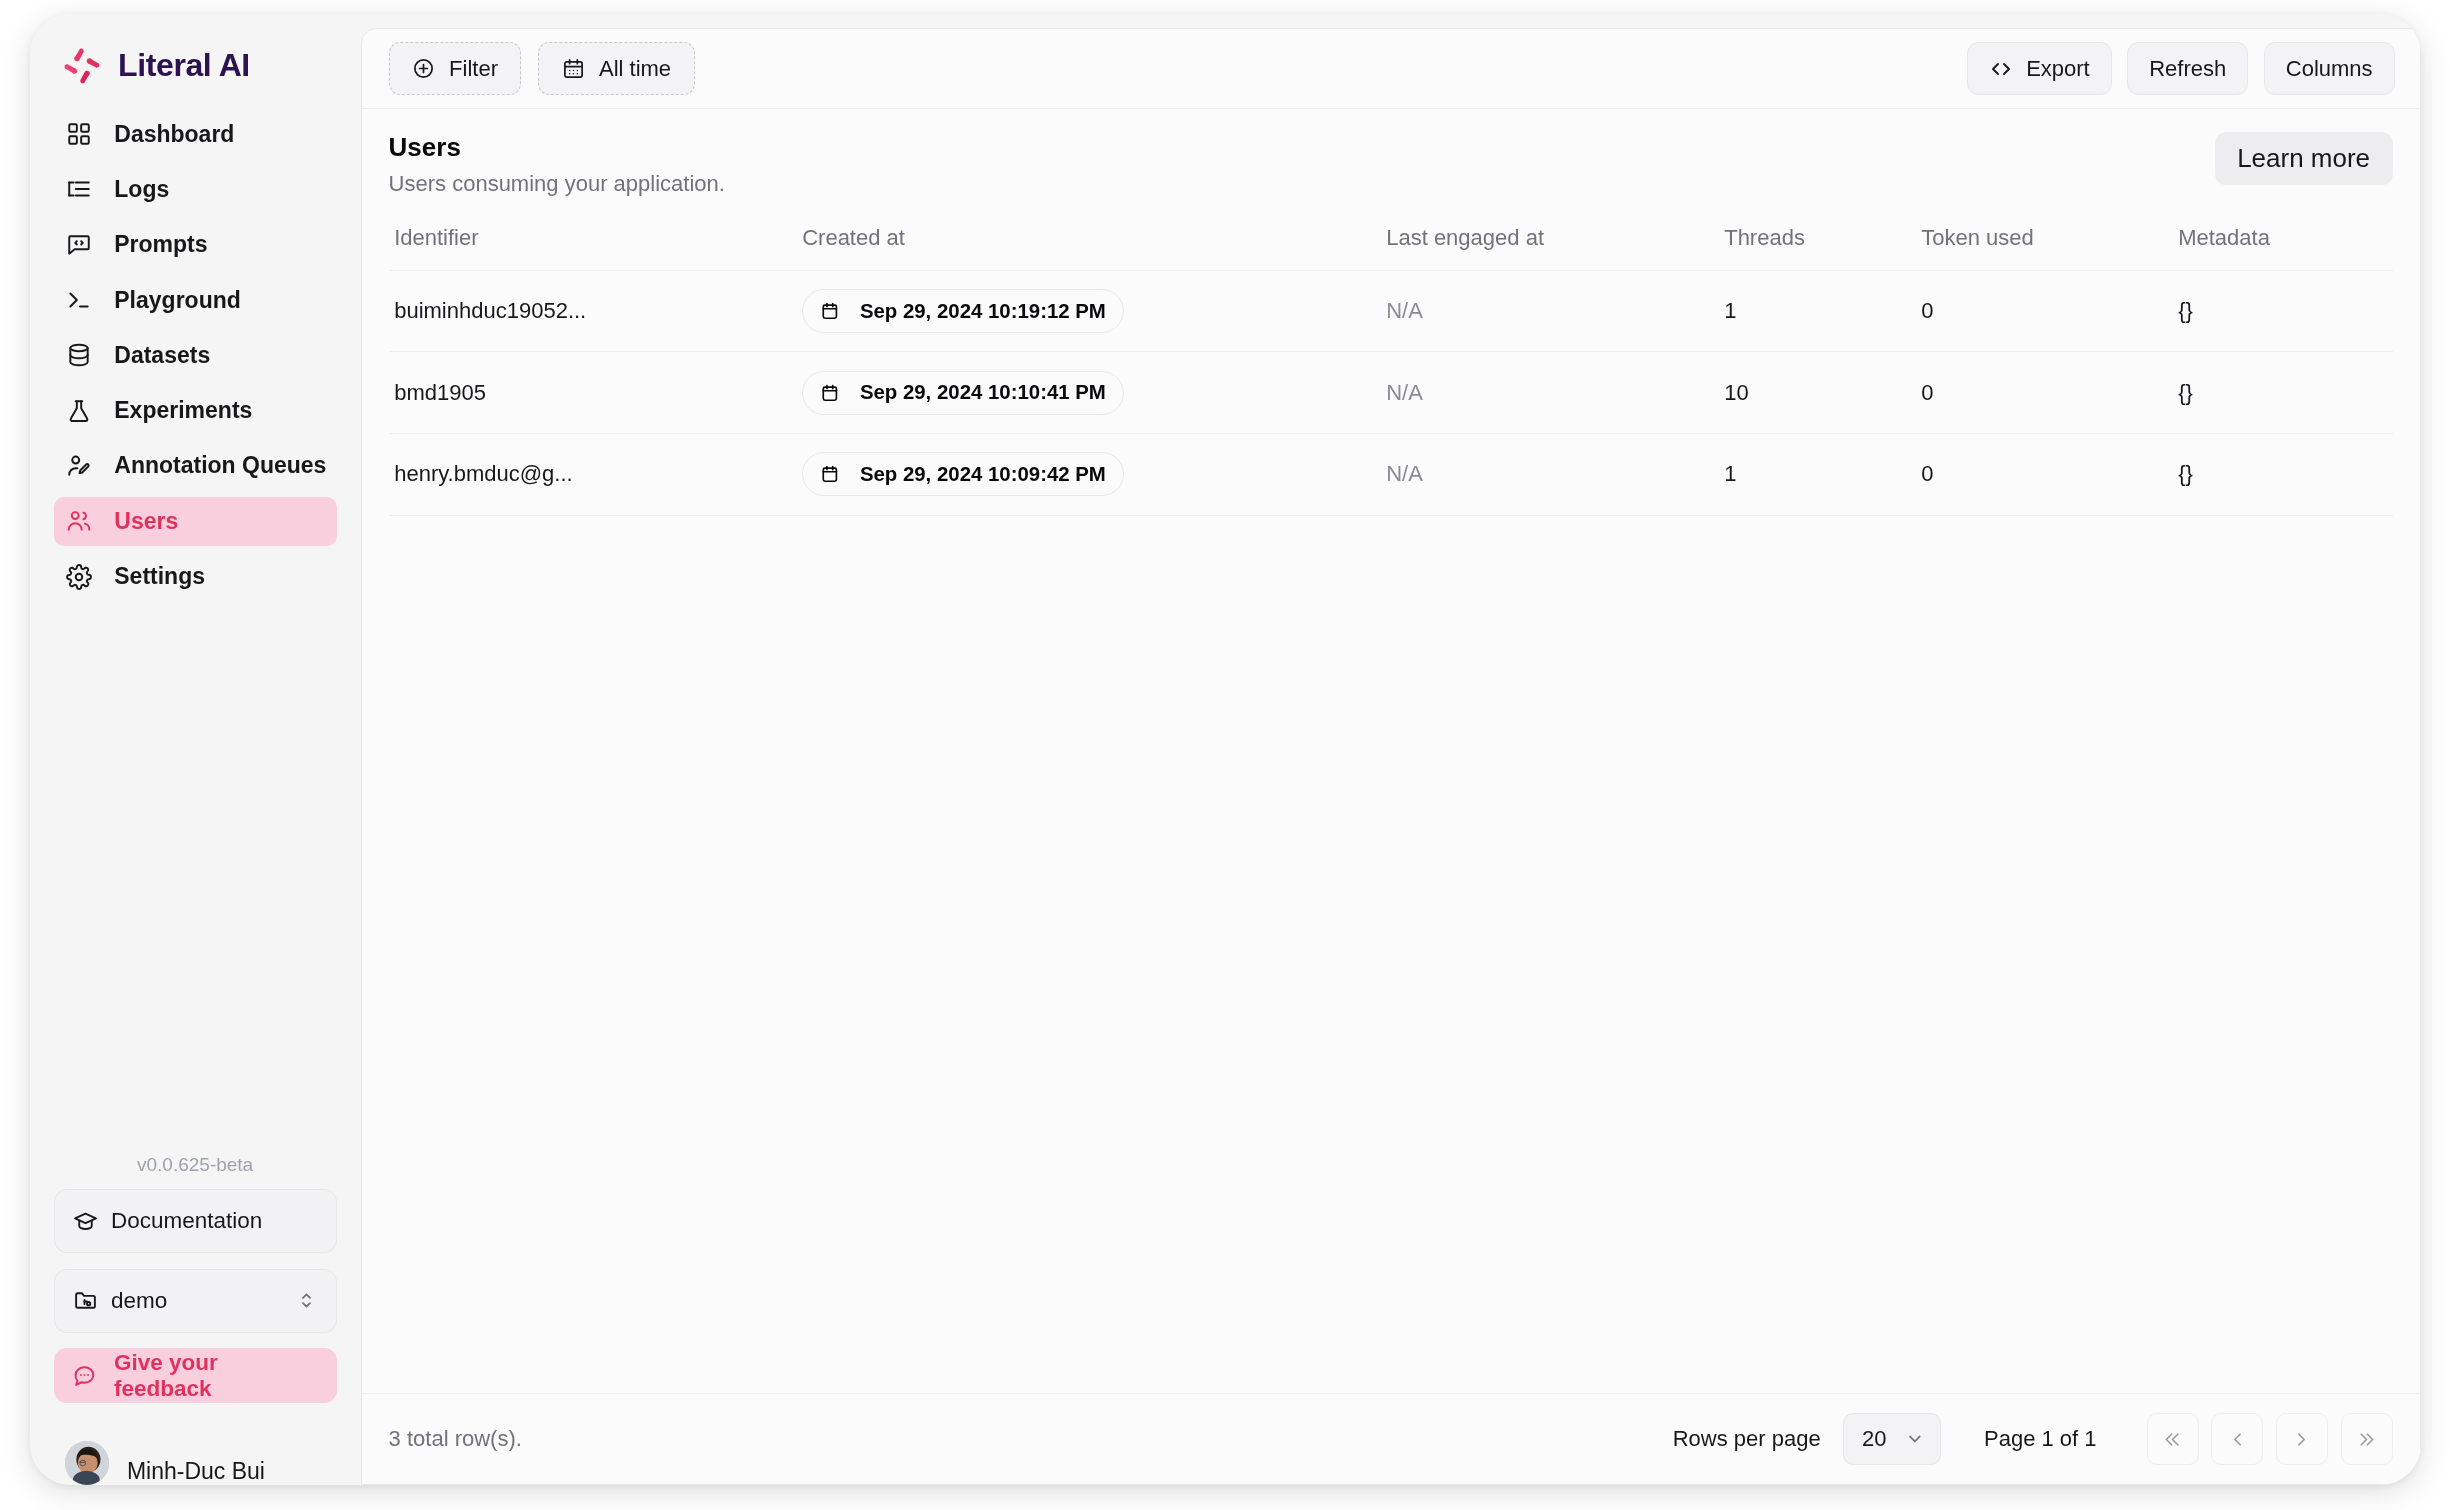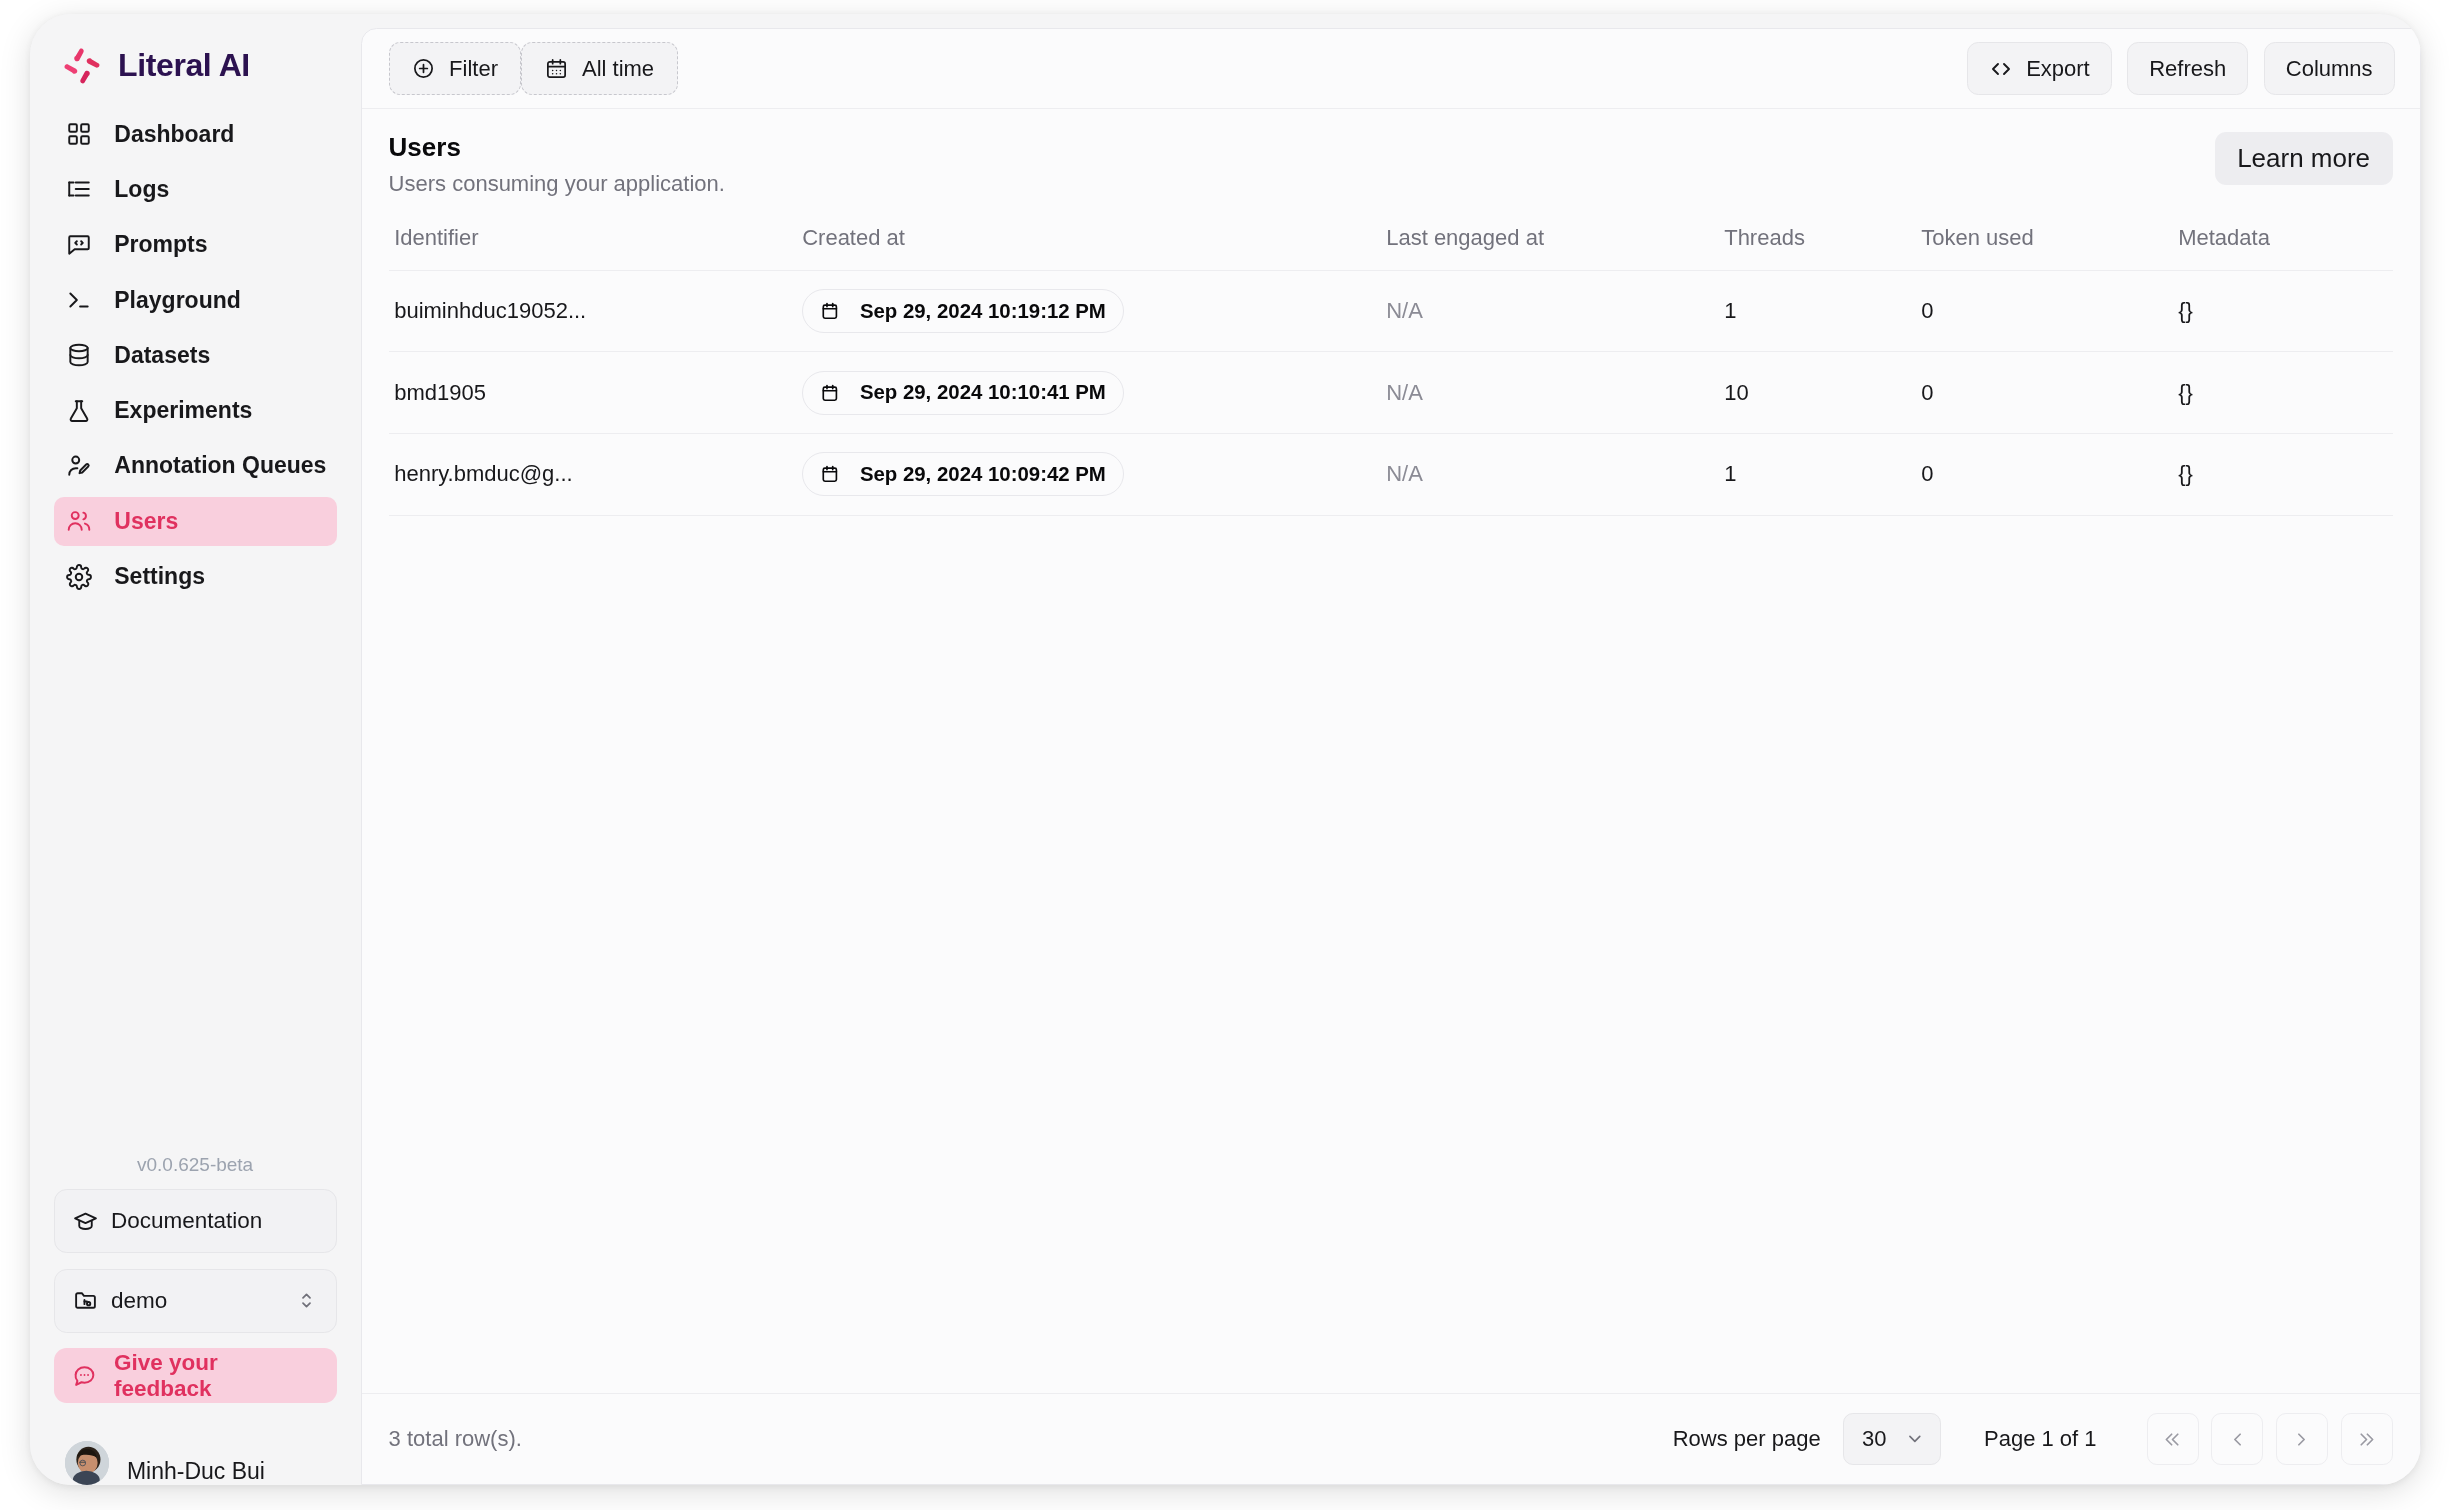--- a/index.html
+++ b/index.html
@@ -138,21 +138,21 @@
     min-width: 0;
   }
 
   .toolbar {
     height: 79px;
     display: flex;
     align-items: center;
     padding: 0 25px 0 27px;
     flex-shrink: 0;
   }
-  .tb-left { display: flex; align-items: flex-start; }
+  .tb-left { display: flex; gap: 17px; align-items: flex-start; }
   .tb-right { margin-left: auto; display: flex; gap: 15.5px; align-items: center; }
 
   .btn-dashed {
     display: flex; align-items: center; gap: 14px;
     height: 53px; padding: 0 22.5px;
     background: #f3f3f5;
     border: 1.4px dashed #c7c7cd;
     border-radius: 11.3px;
     font-size: 22px; color: #18181b;
     cursor: pointer; white-space: nowrap;
@@ -581,21 +581,21 @@
 
         </tbody>
       </table>
     </div>
 
     <div class="footer">
       <span class="total-rows">3 total row(s).</span>
       <div class="foot-right">
         <span class="rpp-label">Rows per page</span>
         <div class="rpp-select">
-          <span>30</span>
+          <span>20</span>
           <span>
             <svg viewBox="0 0 24 24" fill="none" stroke="#71717a" stroke-width="2" stroke-linecap="round" stroke-linejoin="round">
                 <path d="M6 9l6 6 6-6"></path>
               </svg>
           </span>
         </div>
         <span class="page-label">Page 1 of 1</span>
         <div class="pager">
           <button class="pg-btn">
             <span>

